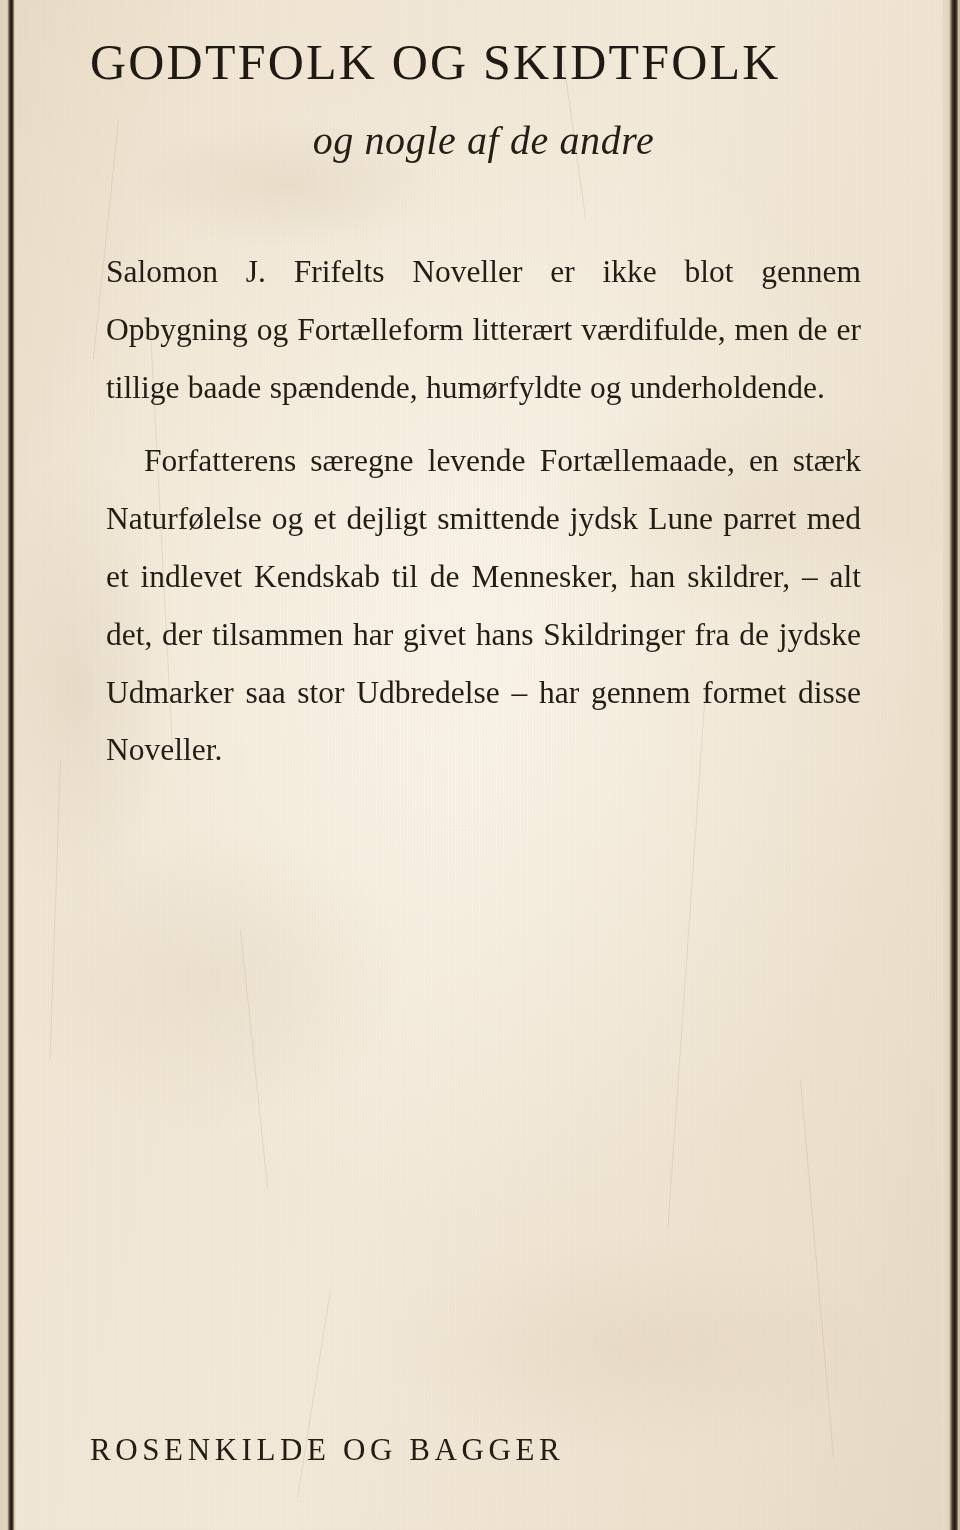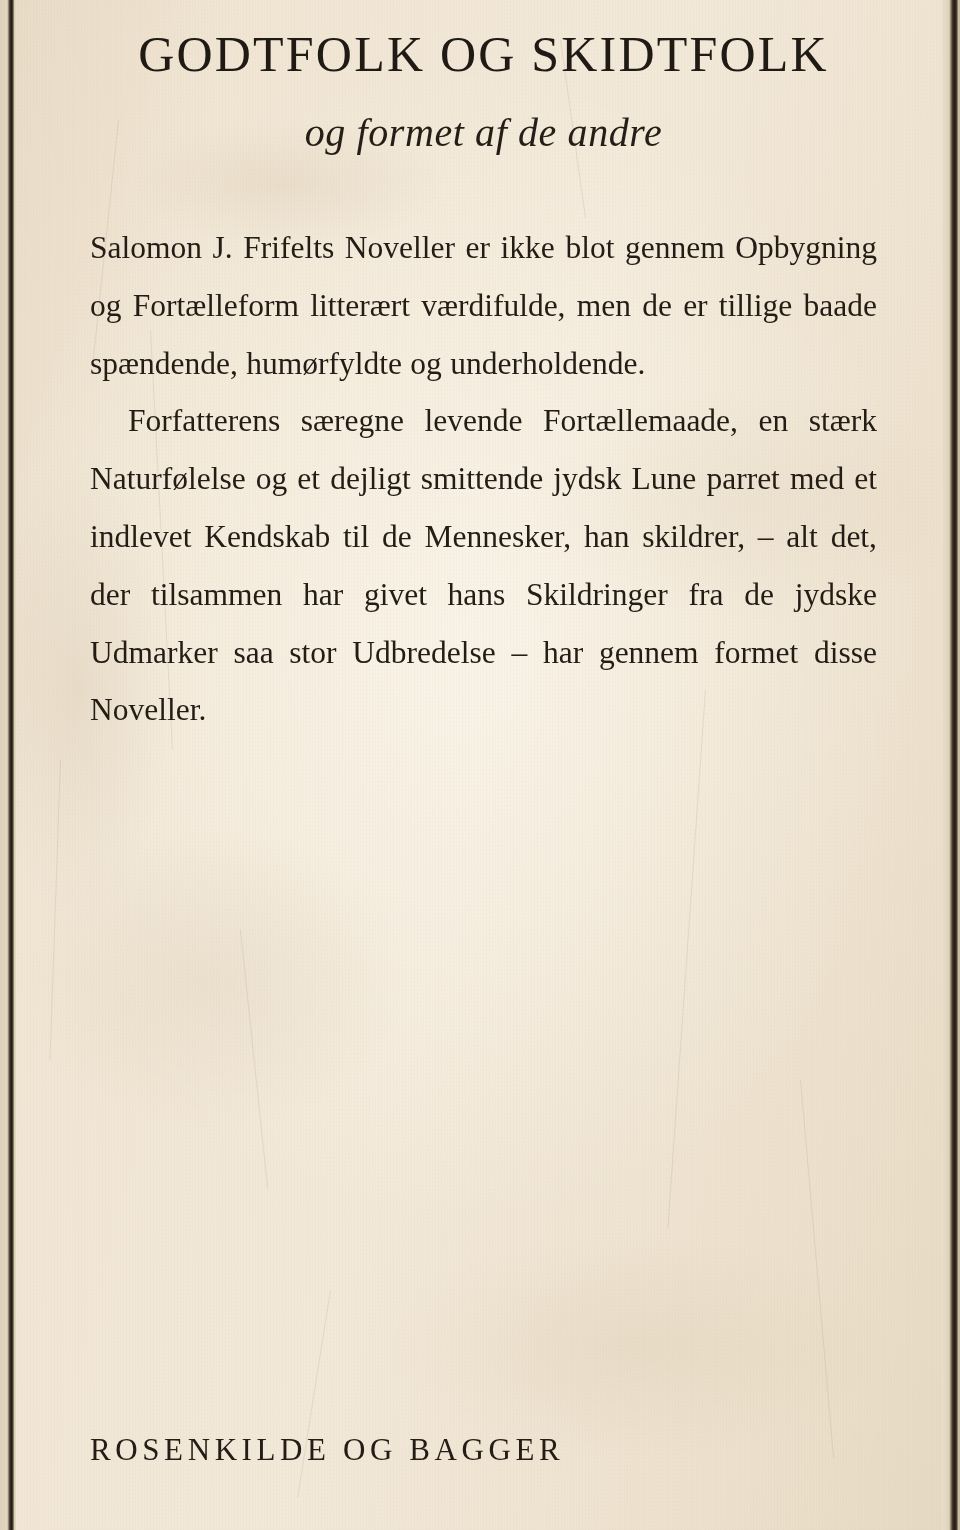--- a/index.html
+++ b/index.html
@@ -78,25 +78,25 @@
   .content {
     position: absolute;
     left: 90px;
     top: 0;
     width: 787px;
     height: 100%;
   }
 
   .title {
     margin: 0;
-    padding-top: 28px;
+    padding-top: 36px;
     font-size: 50px;
     font-weight: normal;
     letter-spacing: 2.2px;
-    text-align: center;
+    text-align: left;
     line-height: 1.06;
     color: #201a14;
     white-space: nowrap;
   }
 
   .subtitle {
     margin: 0;
     padding-top: 30px;
     font-size: 40px;
     font-style: italic;
@@ -106,21 +106,21 @@
     line-height: 1.1;
     color: #241e17;
   }
 
   .body {
     margin: 0;
     padding-top: 64px;
   }
 
   .para {
-    margin: 0;
+    margin: 16px;
     font-size: 31.5px;
     line-height: 57.8px;
     text-align: justify;
     text-align-last: left;
     color: #241d16;
     hyphens: none;
     word-spacing: 0.5px;
   }
   .para + .para { text-indent: 38px; }
 
@@ -157,21 +157,21 @@
     <i style="left:240px; top:930px;  width:1px; height:260px; transform:rotate(-6deg);"></i>
   </div>
 
   <div class="edge-left"></div>
   <div class="edge-right"></div>
 
   <div class="content">
 
     <h1 class="title">GODTFOLK OG SKIDTFOLK</h1>
 
-    <h2 class="subtitle">og formet af de andre</h2>
+    <h2 class="subtitle">og nogle af de andre</h2>
 
     <div class="body">
       <p class="para">Salomon J. Frifelts Noveller er ikke blot gennem Opbygning og Fortælleform litterært værdifulde, men de er tillige baade spændende, humørfyldte og underholdende.</p>
       <p class="para">Forfatterens særegne levende Fortællemaade, en stærk Naturfølelse og et dejligt smittende jydsk Lune parret med et indlevet Kendskab til de Mennesker, han skildrer, – alt det, der tilsammen har givet hans Skildringer fra de jydske Udmarker saa stor Udbredelse – har gennem formet disse Noveller.</p>
     </div>
 
     <p class="footer">ROSENKILDE OG BAGGER</p>
 
   </div>
 </div>

